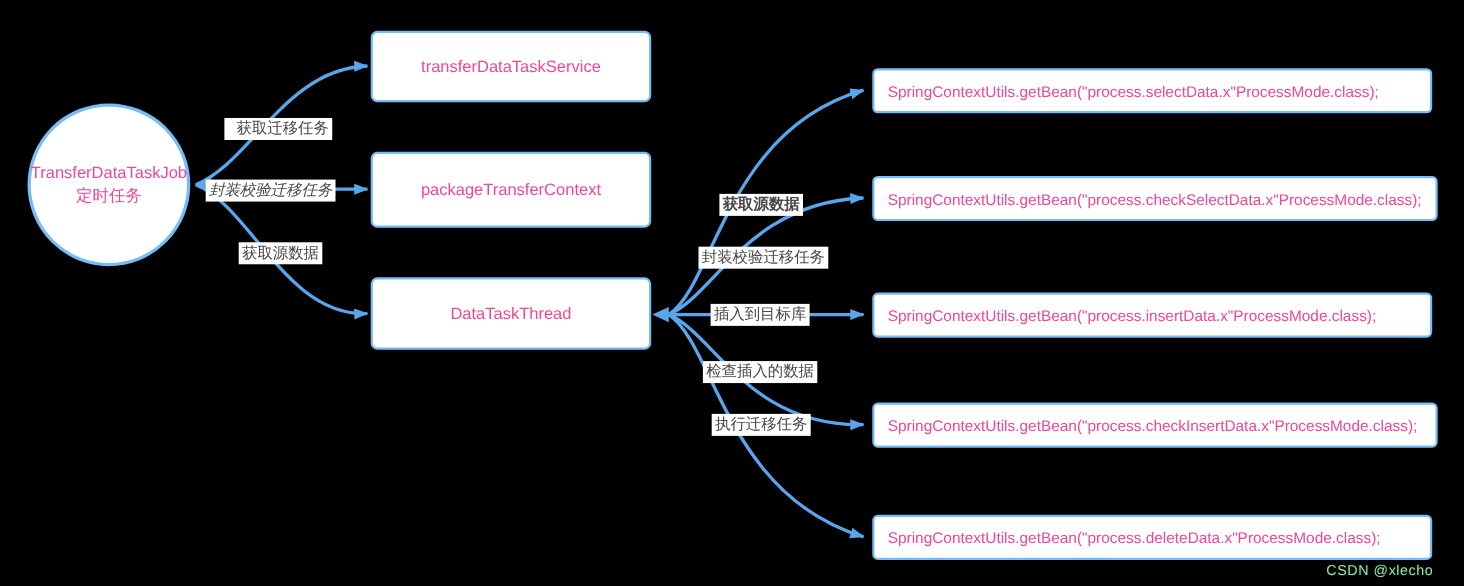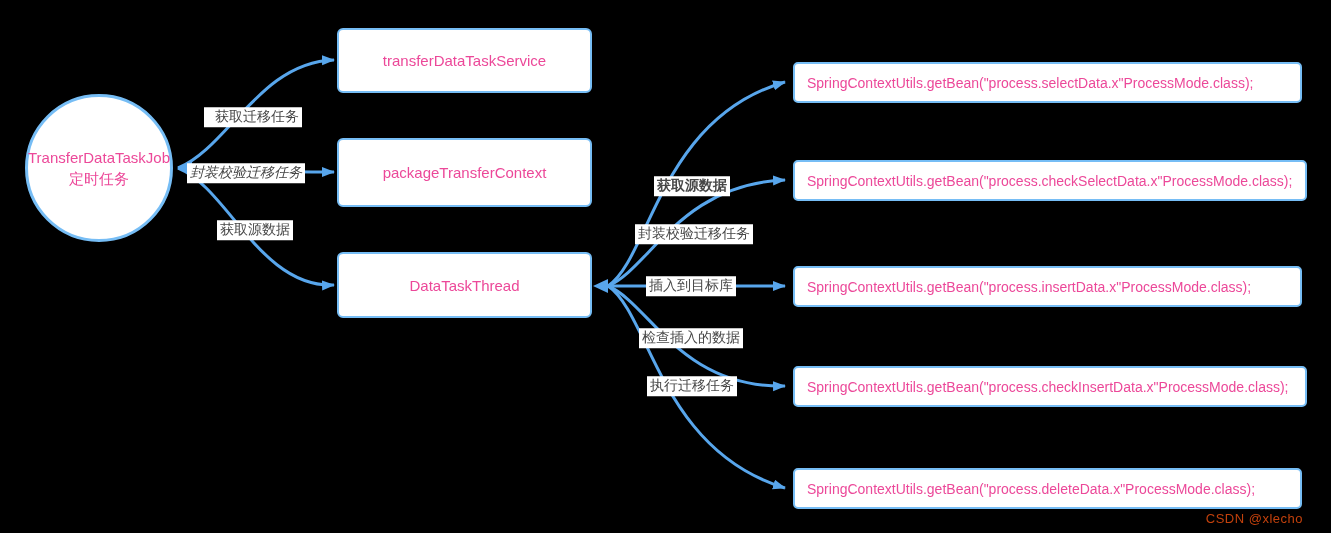--- a/index.html
+++ b/index.html
@@ -22,21 +22,21 @@
     justify-content:flex-start; padding-left:12px; font-size:14px;
     border-radius:5px; white-space:nowrap;
   }
   .edge-label {
     position:absolute; transform:translate(-50%,-50%);
     background:#ffffff; color:#474747; font-size:14px;
     padding:1px 3px; white-space:nowrap; line-height:1.25;
   }
   .watermark {
     position:absolute; right:28px; top:511px; font-size:13px;
-    color:#c2410c; letter-spacing:0.5px;
+    color:#86efac; letter-spacing:0.5px;
   }
 </style>
 </head>
 <body>
 
 <div class="canvas">
 
   <svg class="edges" viewBox="0 0 1331 533" xmlns="http://www.w3.org/2000/svg">
     <defs>
       <marker id="arrow" markerWidth="15" markerHeight="12" refX="12" refY="5" orient="auto" markerUnits="userSpaceOnUse">

